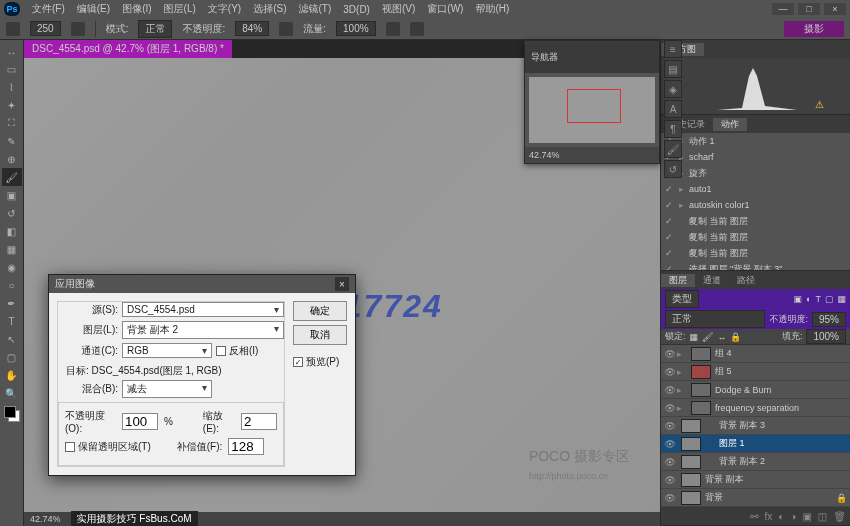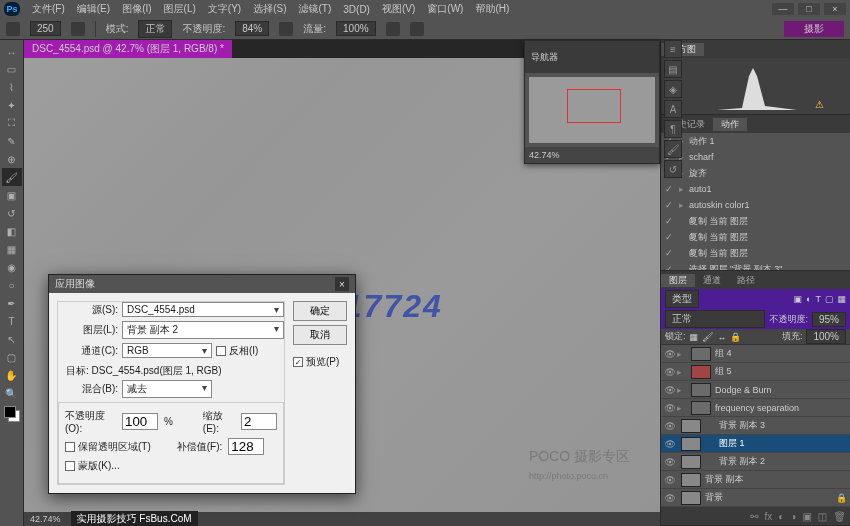--- a/index.html
+++ b/index.html
@@ -391,26 +391,20 @@
         </div>
         <div class="row2">
           <span class="chk">
               <span class="box"></span>
               <span>保留透明区域(T)</span>
             </span>
           <span style="width:14px"></span>
           <span>补偿值(F):</span>
           <input type="text" value="128" style="">
         </div>
-        <div class="row2">
-            <span class="chk">
-              <span class="box"></span>
-              <span>蒙版(K)...</span>
-            </span>
-          </div>
       </div>
     </div>
     <div class="dialog-right">
       <button>确定</button>
       <button>取消</button>
       <span class="chk" style="margin-top:6px">
           <span class="box">✓</span>
           <span>预览(P)</span>
         </span>
     </div>

